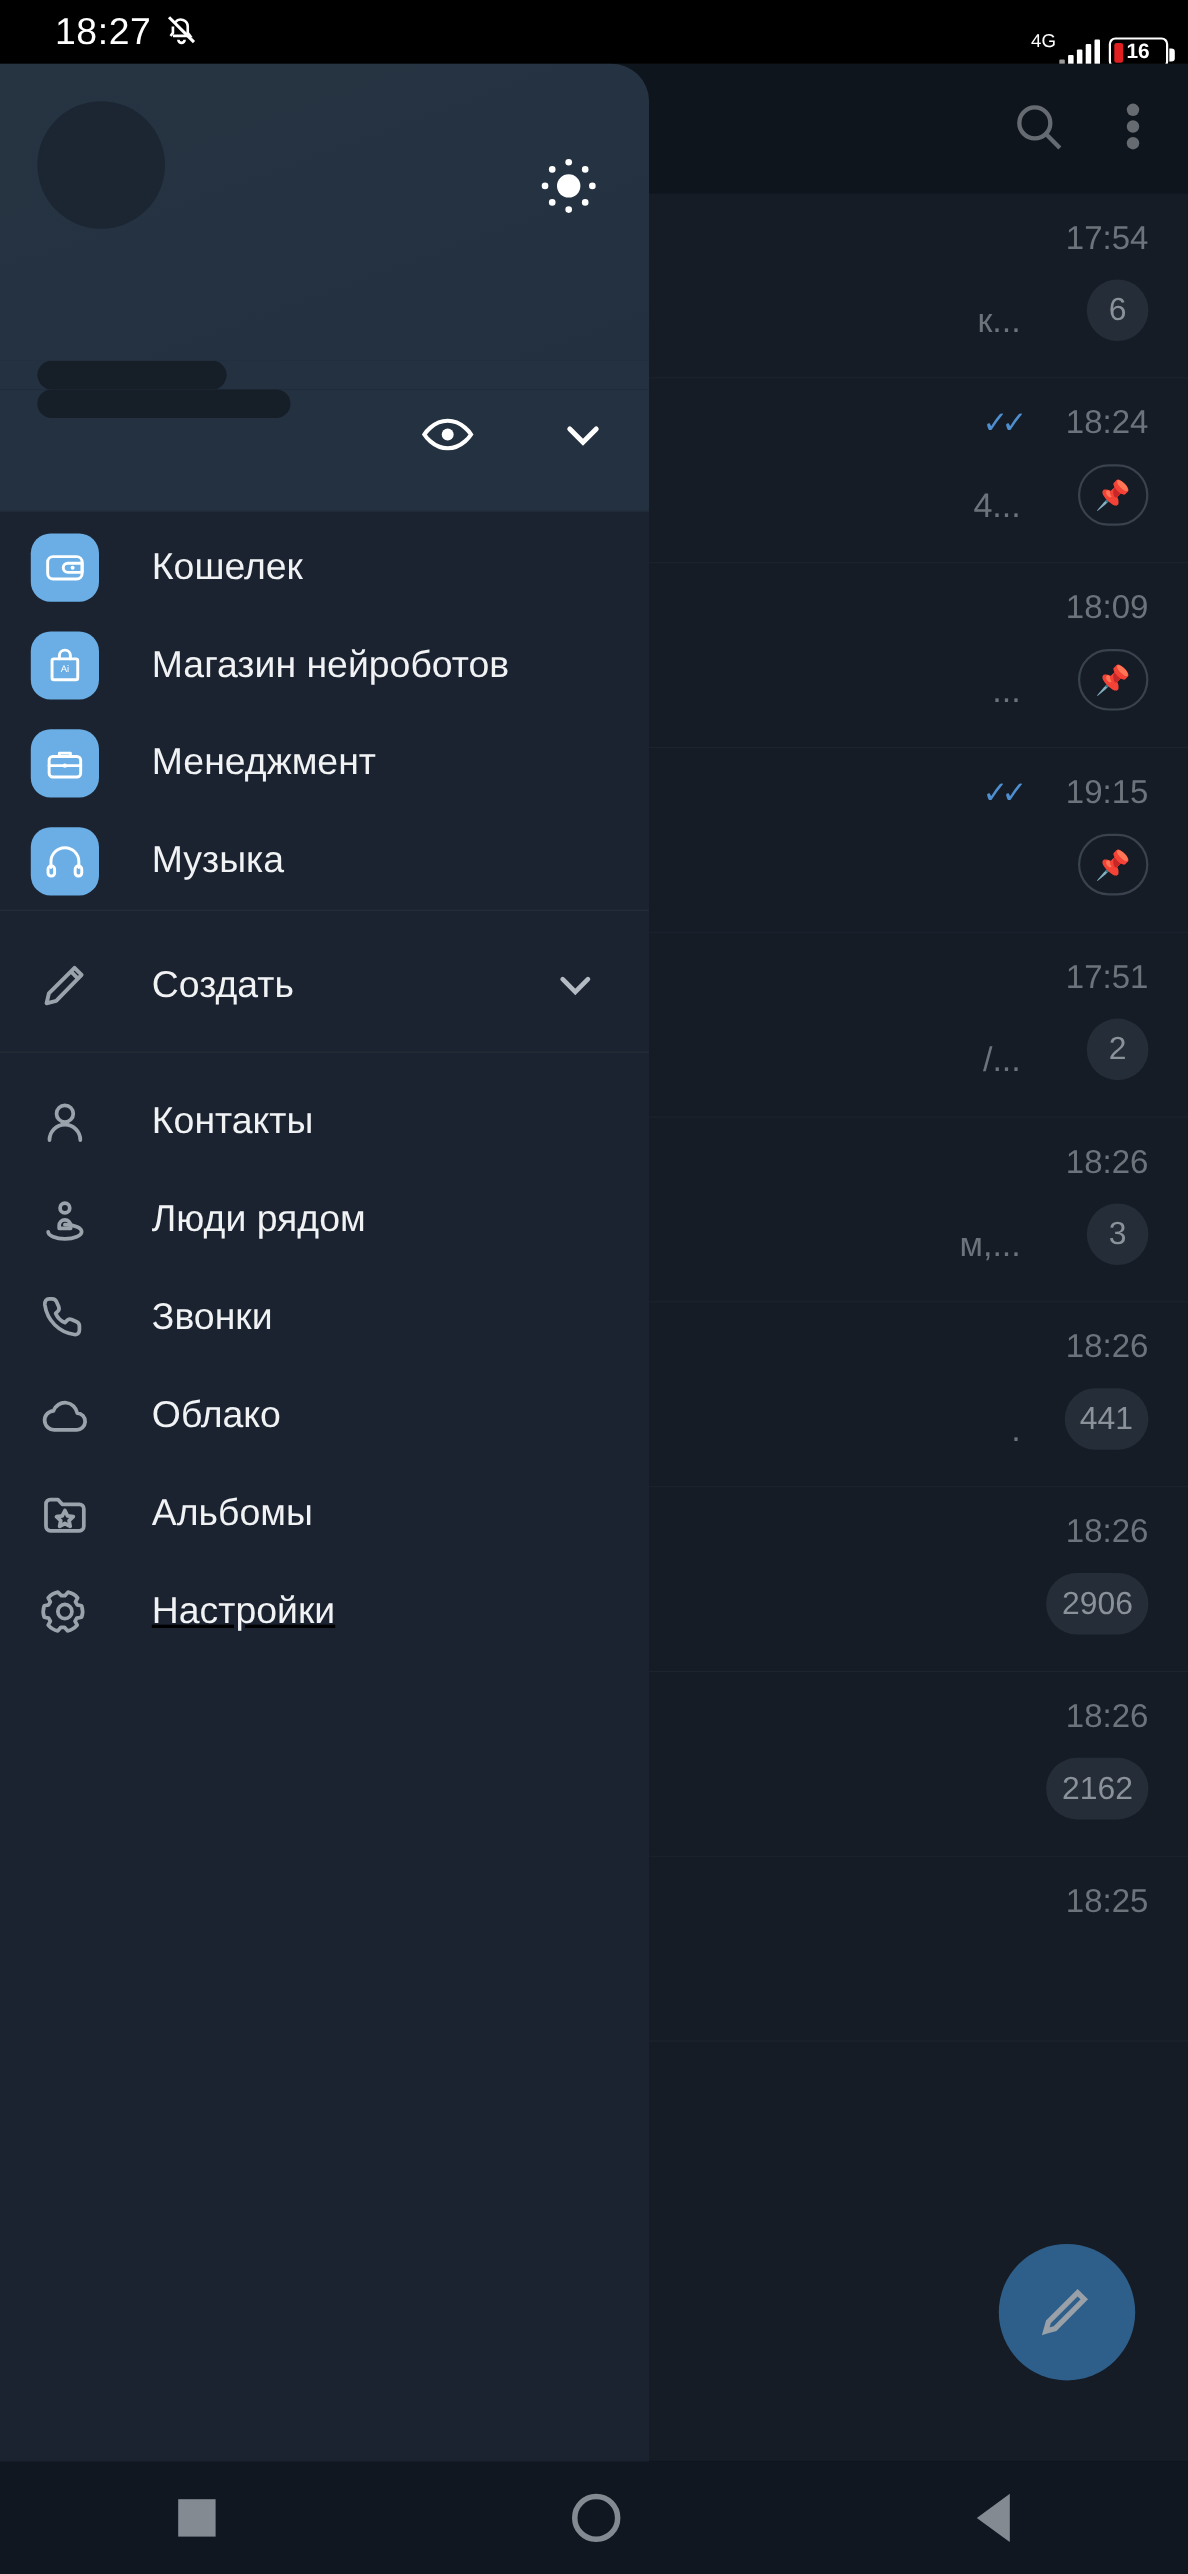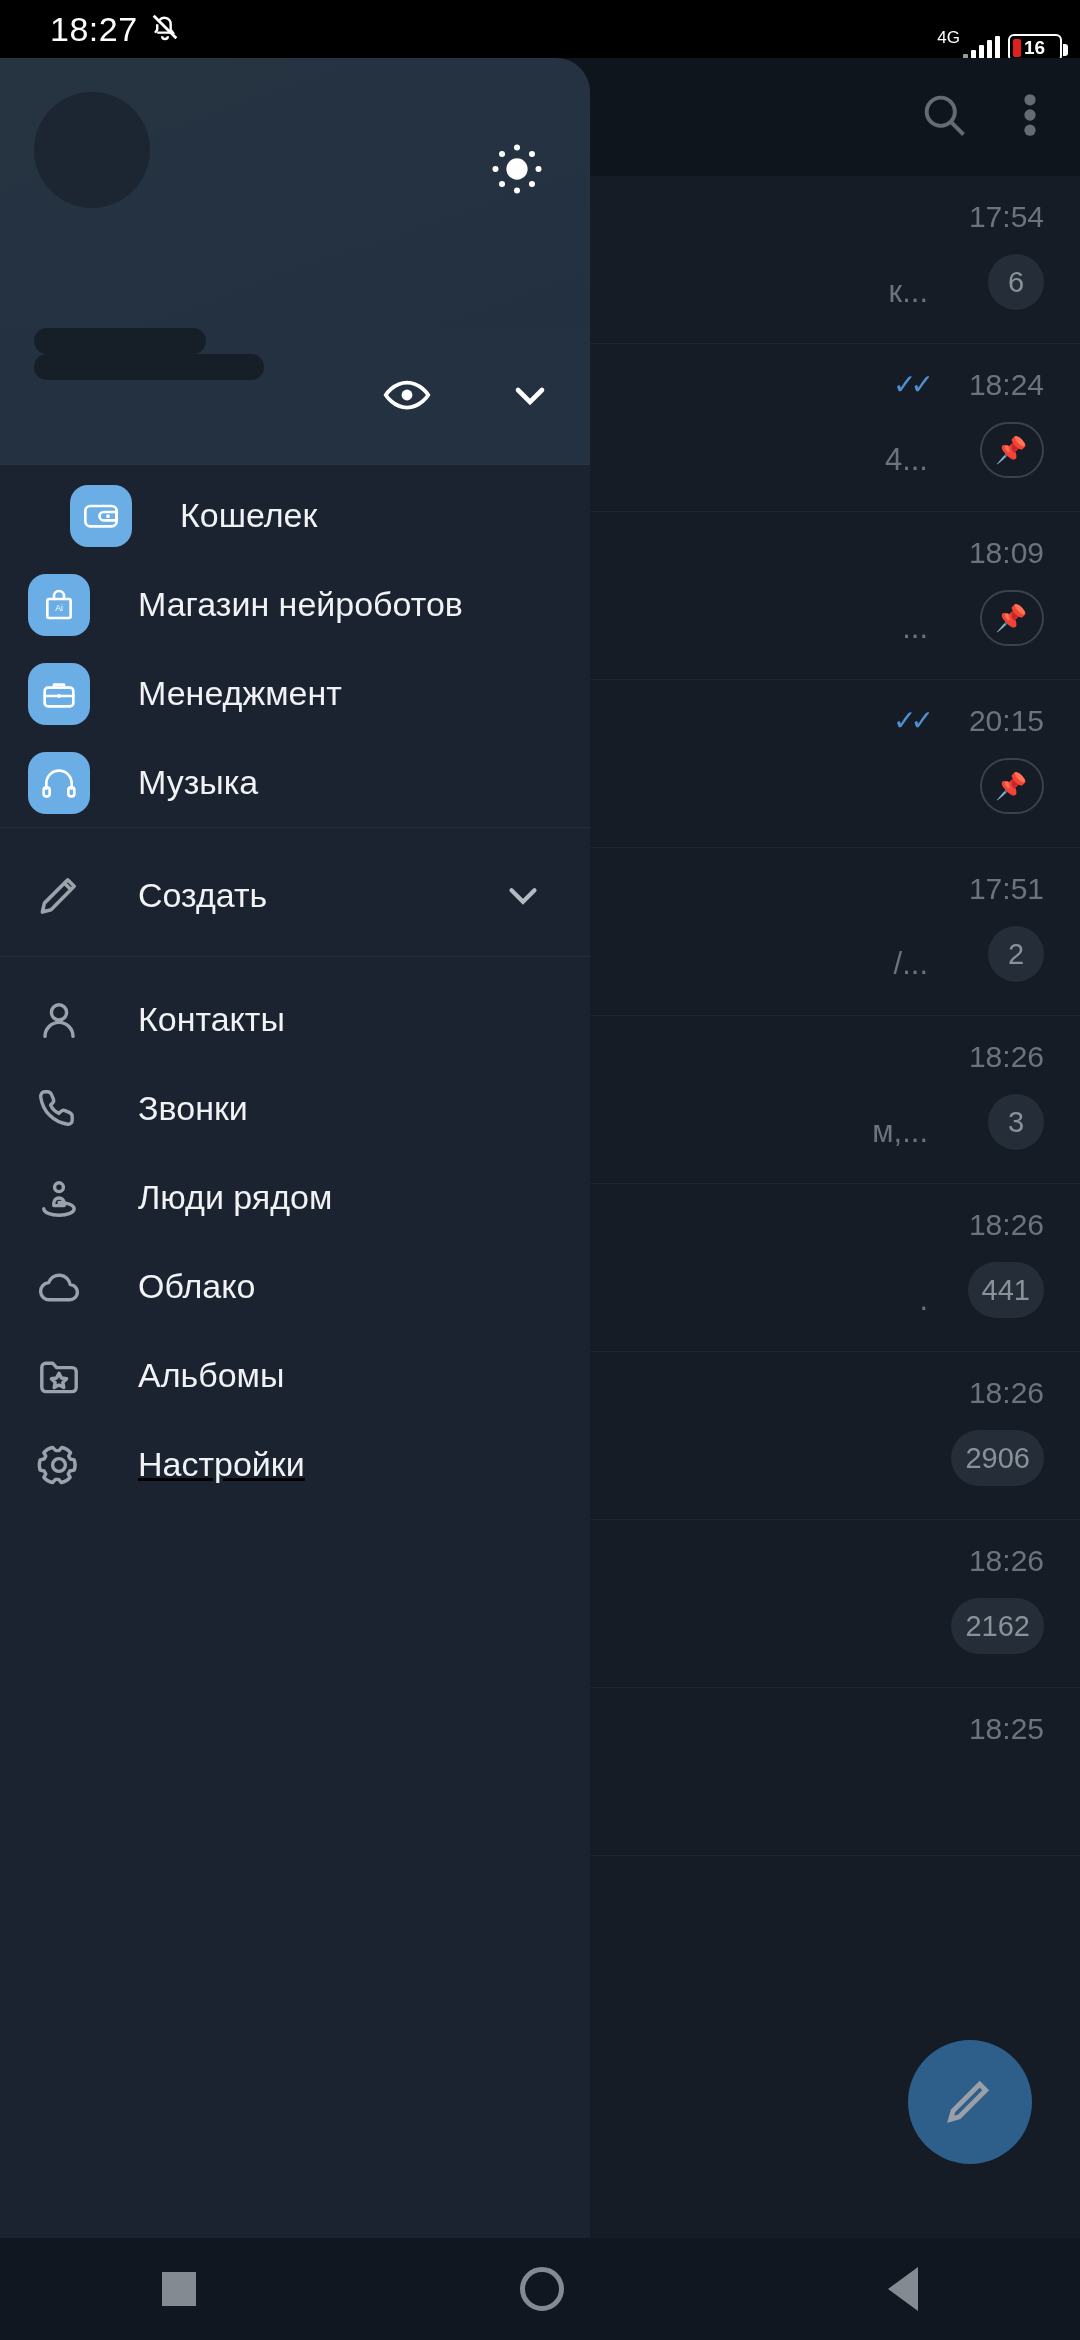--- a/index.html
+++ b/index.html
@@ -200,21 +200,21 @@
           <span class="snippet">4...</span>
           <span class="badge pin">📌</span>
         </div>
         <div class="chat-row">
           <span class="time">18:09</span>
           <span class="snippet">...</span>
           <span class="badge pin">📌</span>
         </div>
         <div class="chat-row">
           <span class="ticks">✓✓</span>
-          <span class="time">20:15</span>
+          <span class="time">19:15</span>
           <span class="snippet"></span>
           <span class="badge pin">📌</span>
         </div>
         <div class="chat-row">
           <span class="time">17:51</span>
           <span class="snippet">/...</span>
           <span class="badge">2</span>
         </div>
         <div class="chat-row">
           <span class="time">18:26</span>
@@ -285,21 +285,21 @@
           <svg width="48" height="48" viewBox="0 0 24 24" fill="none" stroke="#ffffff" stroke-width="2.3" stroke-linecap="round">
             <path d="M6 9.5l6 6 6-6"></path>
           </svg>
         </span>
       </div>
     </div>
 
     <div class="divider" style="background:#2b3542"></div>
 
     <div class="section" id="app-items">
-        <div class="item" style="height: 89px; margin-left: 42px;">
+        <div class="item" style="height: 89px;">
           <span class="app-ic">
             <svg width="40" height="40" viewBox="0 0 24 24" fill="none" stroke="#ffffff" stroke-width="1.6" stroke-linecap="round" stroke-linejoin="round">
               <rect x="2.6" y="6" width="18.8" height="12.2" rx="3"></rect>
               <path d="M13.6 9.6h7.8v5h-7.8a2.5 2.5 0 0 1 0-5z"></path>
               <circle cx="16.2" cy="12.1" r="1.1" fill="#fff" stroke="none"></circle>
             </svg>
           </span>
           <span class="label">Кошелек</span>
         </div>
         <div class="item" style="height: 89px;">
@@ -362,34 +362,34 @@
             <svg width="48" height="48" viewBox="0 0 24 24" fill="none" stroke="#9aa2ab" stroke-width="1.7" stroke-linecap="round" stroke-linejoin="round">
               <circle cx="12" cy="8.2" r="3.8"></circle>
               <path d="M5 20.2a7 7 0 0 1 14 0"></path>
             </svg>
           </span>
           <span class="label">Контакты</span>
         </div>
         <div class="item" style="height: 89px;">
           <span class="line-ic">
             <svg width="48" height="48" viewBox="0 0 24 24" fill="none" stroke="#9aa2ab" stroke-width="1.7" stroke-linecap="round" stroke-linejoin="round">
-              <path d="M6.2 3.4c1 0 1.6.4 2 1.3l1 2.3c.3.8.2 1.4-.4 2l-1 1c.8 1.8 2.4 3.4 4.2 4.2l1-1c.6-.6 1.2-.7 2-.4l2.3 1c.9.4 1.3 1 1.3 2v1.8c0 1.3-1 2.2-2.3 2-7-1-12.4-6.4-13.4-13.4C2.7 4.4 3.6 3.4 4.9 3.4z"></path>
-            </svg>
-          </span>
-          <span class="label">Звонки</span>
-        </div>
-        <div class="item" style="height: 89px;">
-          <span class="line-ic">
-            <svg width="48" height="48" viewBox="0 0 24 24" fill="none" stroke="#9aa2ab" stroke-width="1.7" stroke-linecap="round" stroke-linejoin="round">
               <circle cx="12" cy="6.6" r="2.2"></circle>
               <path d="M9.4 14.6a2.6 2.6 0 0 1 5.2 0v1.2H9.4z"></path>
               <path d="M4.4 17.4c0 1.8 3.4 3.2 7.6 3.2s7.6-1.4 7.6-3.2-3.4-3.2-7.6-3.2"></path>
             </svg>
           </span>
           <span class="label">Люди рядом</span>
+        </div>
+        <div class="item" style="height: 89px;">
+          <span class="line-ic">
+            <svg width="48" height="48" viewBox="0 0 24 24" fill="none" stroke="#9aa2ab" stroke-width="1.7" stroke-linecap="round" stroke-linejoin="round">
+              <path d="M6.2 3.4c1 0 1.6.4 2 1.3l1 2.3c.3.8.2 1.4-.4 2l-1 1c.8 1.8 2.4 3.4 4.2 4.2l1-1c.6-.6 1.2-.7 2-.4l2.3 1c.9.4 1.3 1 1.3 2v1.8c0 1.3-1 2.2-2.3 2-7-1-12.4-6.4-13.4-13.4C2.7 4.4 3.6 3.4 4.9 3.4z"></path>
+            </svg>
+          </span>
+          <span class="label">Звонки</span>
         </div>
         <div class="item" style="height: 89px;">
           <span class="line-ic">
             <svg width="48" height="48" viewBox="0 0 24 24" fill="none" stroke="#9aa2ab" stroke-width="1.7" stroke-linecap="round" stroke-linejoin="round">
               <path d="M7.4 18.4h9.8a3.8 3.8 0 0 0 .4-7.6 5.6 5.6 0 0 0-10.8-1 3.9 3.9 0 0 0 .6 8.6z"></path>
             </svg>
           </span>
           <span class="label">Облако</span>
         </div>
         <div class="item" style="height: 89px;">

